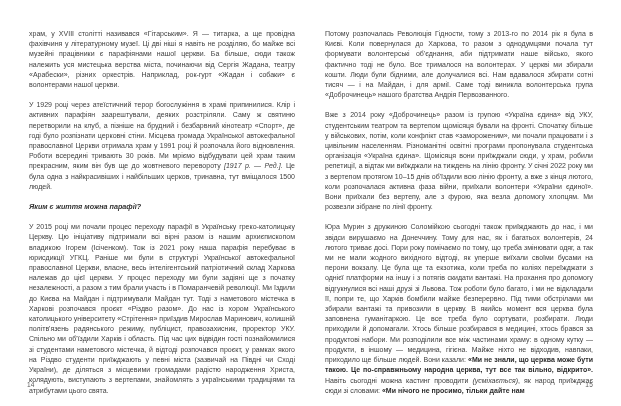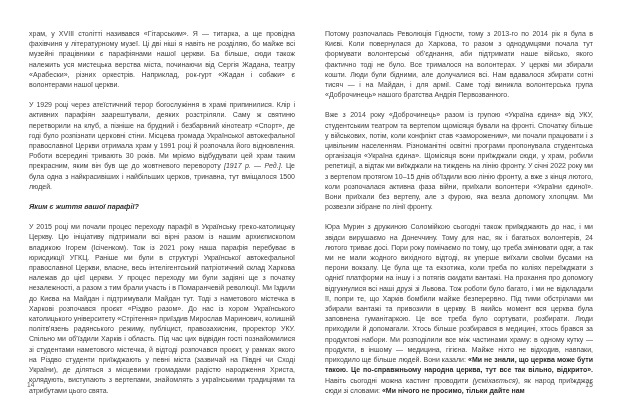--- a/index.html
+++ b/index.html
@@ -59,21 +59,21 @@
 </style>
 </head>
 <body>
 
 <div class="spread">
 
   <div class="page page-left">
     <div class="col col-left">
         <p><span>храм, у XVIII столітті називався «Гітарським». Я — титарка, а ще провідна фахівчиня у літературному музеї. Ці дві ніші я навіть не розділяю, бо майже всі музейні працівники є парафіянами нашої церкви. Ба більше, сюди також належить уся мистецька верства міста, починаючи від Сергія Жадана, театру «Арабески», різних оркестрів. Наприклад, рок-гурт «Жадан і собаки» є волонтерами нашої церкви.</span></p>
         <p><span>У 1929 році через атеїстичний терор богослужіння в храмі припинилися. Клір і активних парафіян заарештували, деяких розстріляли. Саму ж святиню перетворили на клуб, а пізніше на брудний і безбарвний кінотеатр «Спорт», де годі було розпізнати церковні стіни. Місцева громада Української автокефальної православної Церкви отримала храм у 1991 році й розпочала його відновлення. Роботи всередині тривають 30 років. Ми мріємо відбудувати цей храм таким прекрасним, яким він був ще до жовтневого перевороту </span><span class="italic">[1917 р. — Ред.]</span><span>. Це була одна з найкрасивіших і найбільших церков, тринавна, тут вміщалося 1500 людей.</span></p>
-        <h3><span>Яким є життя вашої парафії?</span></h3>
+        <h3><span>Яким є життя можна парафії?</span></h3>
         <p><span>У 2015 році ми почали процес переходу парафії в Українську греко-католицьку Церкву. Цю ініціативу підтримали всі вірні разом із нашим архиєпископом владикою Ігорем (Ісіченком). Тож із 2021 року наша парафія перебуває в юрисдикції УГКЦ. Раніше ми були в структурі Української автокефальної православної Церкви, власне, весь інтелігентський патріотичний склад Харкова належав до цієї церкви. У процес переходу ми були задіяні ще з початку незалежності, а разом з тим брали участь і в Помаранчевій революції. Ми їздили до Києва на Майдан і підтримували Майдан тут. Тоді з наметового містечка в Харкові розпочався проєкт «Різдво разом». До нас із хором Українського католицького університету «Стрітення» приїздив Мирослав Маринович, колишній політв'язень радянського режиму, публіцист, правозахисник, проректор УКУ. Спільно ми об'їздили Харків і область. Під час цих відвідин гості познайомилися зі студентами наметового містечка, й відтоді розпочався проєкт, у рамках якого на Різдво студенти приїжджають у певні міста (зазвичай на Півдні чи Сході України), де діляться з місцевими громадами радістю народження Христа, колядують, виступають з вертепами, знайомлять з українськими традиціями та атрибутами цього свята.</span></p>
       </div>
     <div class="page-number num-left">14</div>
   </div>
 
   <div class="page page-right">
     <div class="col col-right">
         <p><span>Потому розпочалась Революція Гідности, тому з 2013-го по 2014 рік я була в Києві. Коли повернулася до Харкова, то разом з однодумцями почала тут формувати волонтерські об'єднання, аби підтримати наше військо, якого фактично тоді не було. Все трималося на волонтерах. У церкві ми збирали кошти. Люди були бідними, але долучалися всі. Нам вдавалося збирати сотні тисяч — і на Майдан, і для армії. Саме тоді виникла волонтерська група «Доброчинець» нашого братства Андрія Первозванного.</span></p>
         <p><span>Вже з 2014 року «Доброчинець» разом із групою «Україна єдина» від УКУ, студентським театром та вертепом щомісяця бували на фронті. Спочатку більше у військових, потім, коли конфлікт став «замороженим», ми почали працювати і з цивільним населенням. Різноманітні освітні програми пропонувала студентська організація «Україна єдина». Щомісяця вони приїжджали сюди, у храм, робили репетиції, а відтак ми виїжджали на тиждень на лінію фронту. У січні 2022 року ми з вертепом протягом 10–15 днів об'їздили всю лінію фронту, а вже з кінця лютого, коли розпочалася активна фаза війни, приїхали волонтери «України єдиної». Вони приїхали без вертепу, але з фурою, яка везла допомогу хлопцям. Ми розвезли зібране по лінії фронту.</span></p>
         <p><span>Юра Мурин з дружиною Соломійкою сьогодні також приїжджають до нас, і ми звідси вирушаємо на Донеччину. Тому для нас, як і багатьох волонтерів, 24 лютого триває досі. Пори року помічаємо по тому, що треба змінювати одяг, а так ми не мали жодного вихідного відтоді, як уперше виїхали своїми бусами на перони вокзалу. Це була ще та екзотика, коли треба по коліях переїжджати з однієї платформи на іншу і з потягів скидати вантажі. На прохання про допомогу відгукнулися всі наші друзі зі Львова. Тож роботи було багато, і ми не відкладали її, попри те, що Харків бомбили майже безперервно. Під тими обстрілами ми збирали вантажі та привозили в церкву. В якийсь момент вся церква була заповнена гуманітаркою. Це все треба було сортувати, розбирати. Люди приходили й допомагали. Хтось більше розбирався в медицині, хтось брався за продуктові набори. Ми розподілили все між частинами храму: в одному кутку — продукти, в іншому — медицина, гігієна. Майже ніхто не відходив, навпаки, приходило ще більше людей. Вони казали: </span><span class="bold">«Ми не знали, що церква може бути такою. Це по-справжньому народна церква, тут все так вільно, відкрито».</span><span> Навіть сьогодні можна кастинг проводити </span><span class="italic">(усміхається)</span><span>, як народ приїжджає сюди зі словами: </span><span class="bold">«Ми нічого не просимо, тільки дайте нам</span></p>

